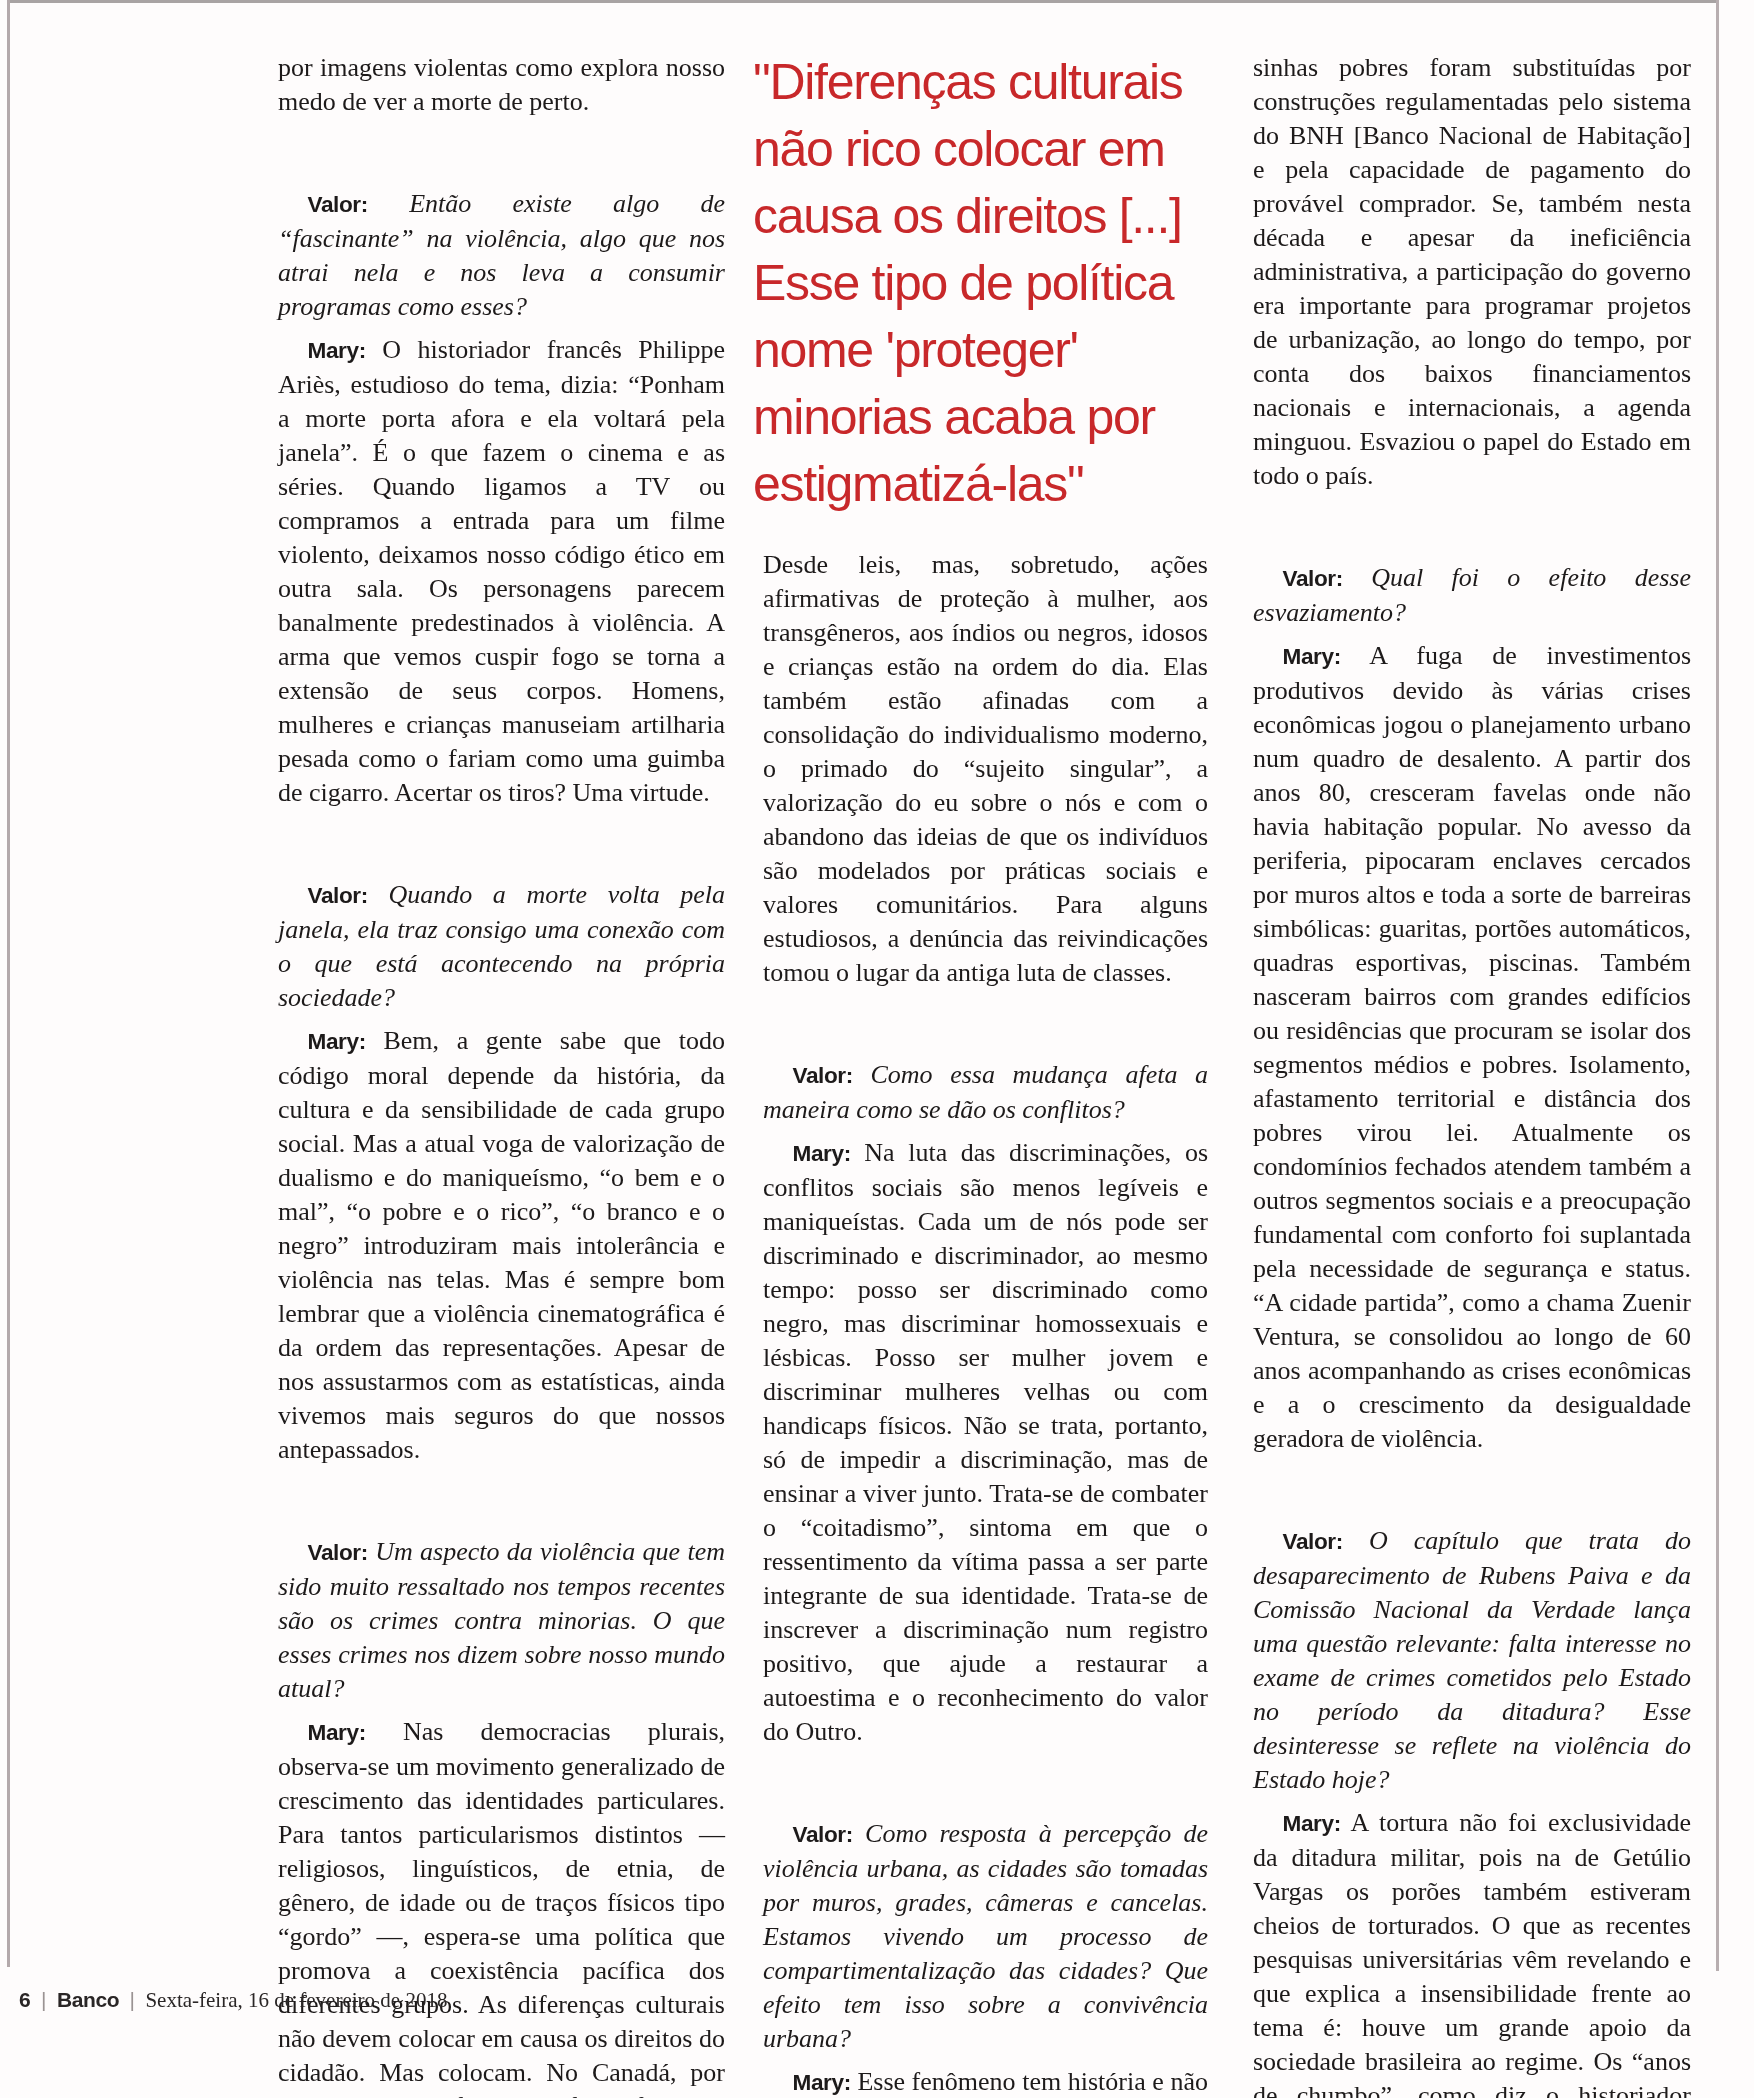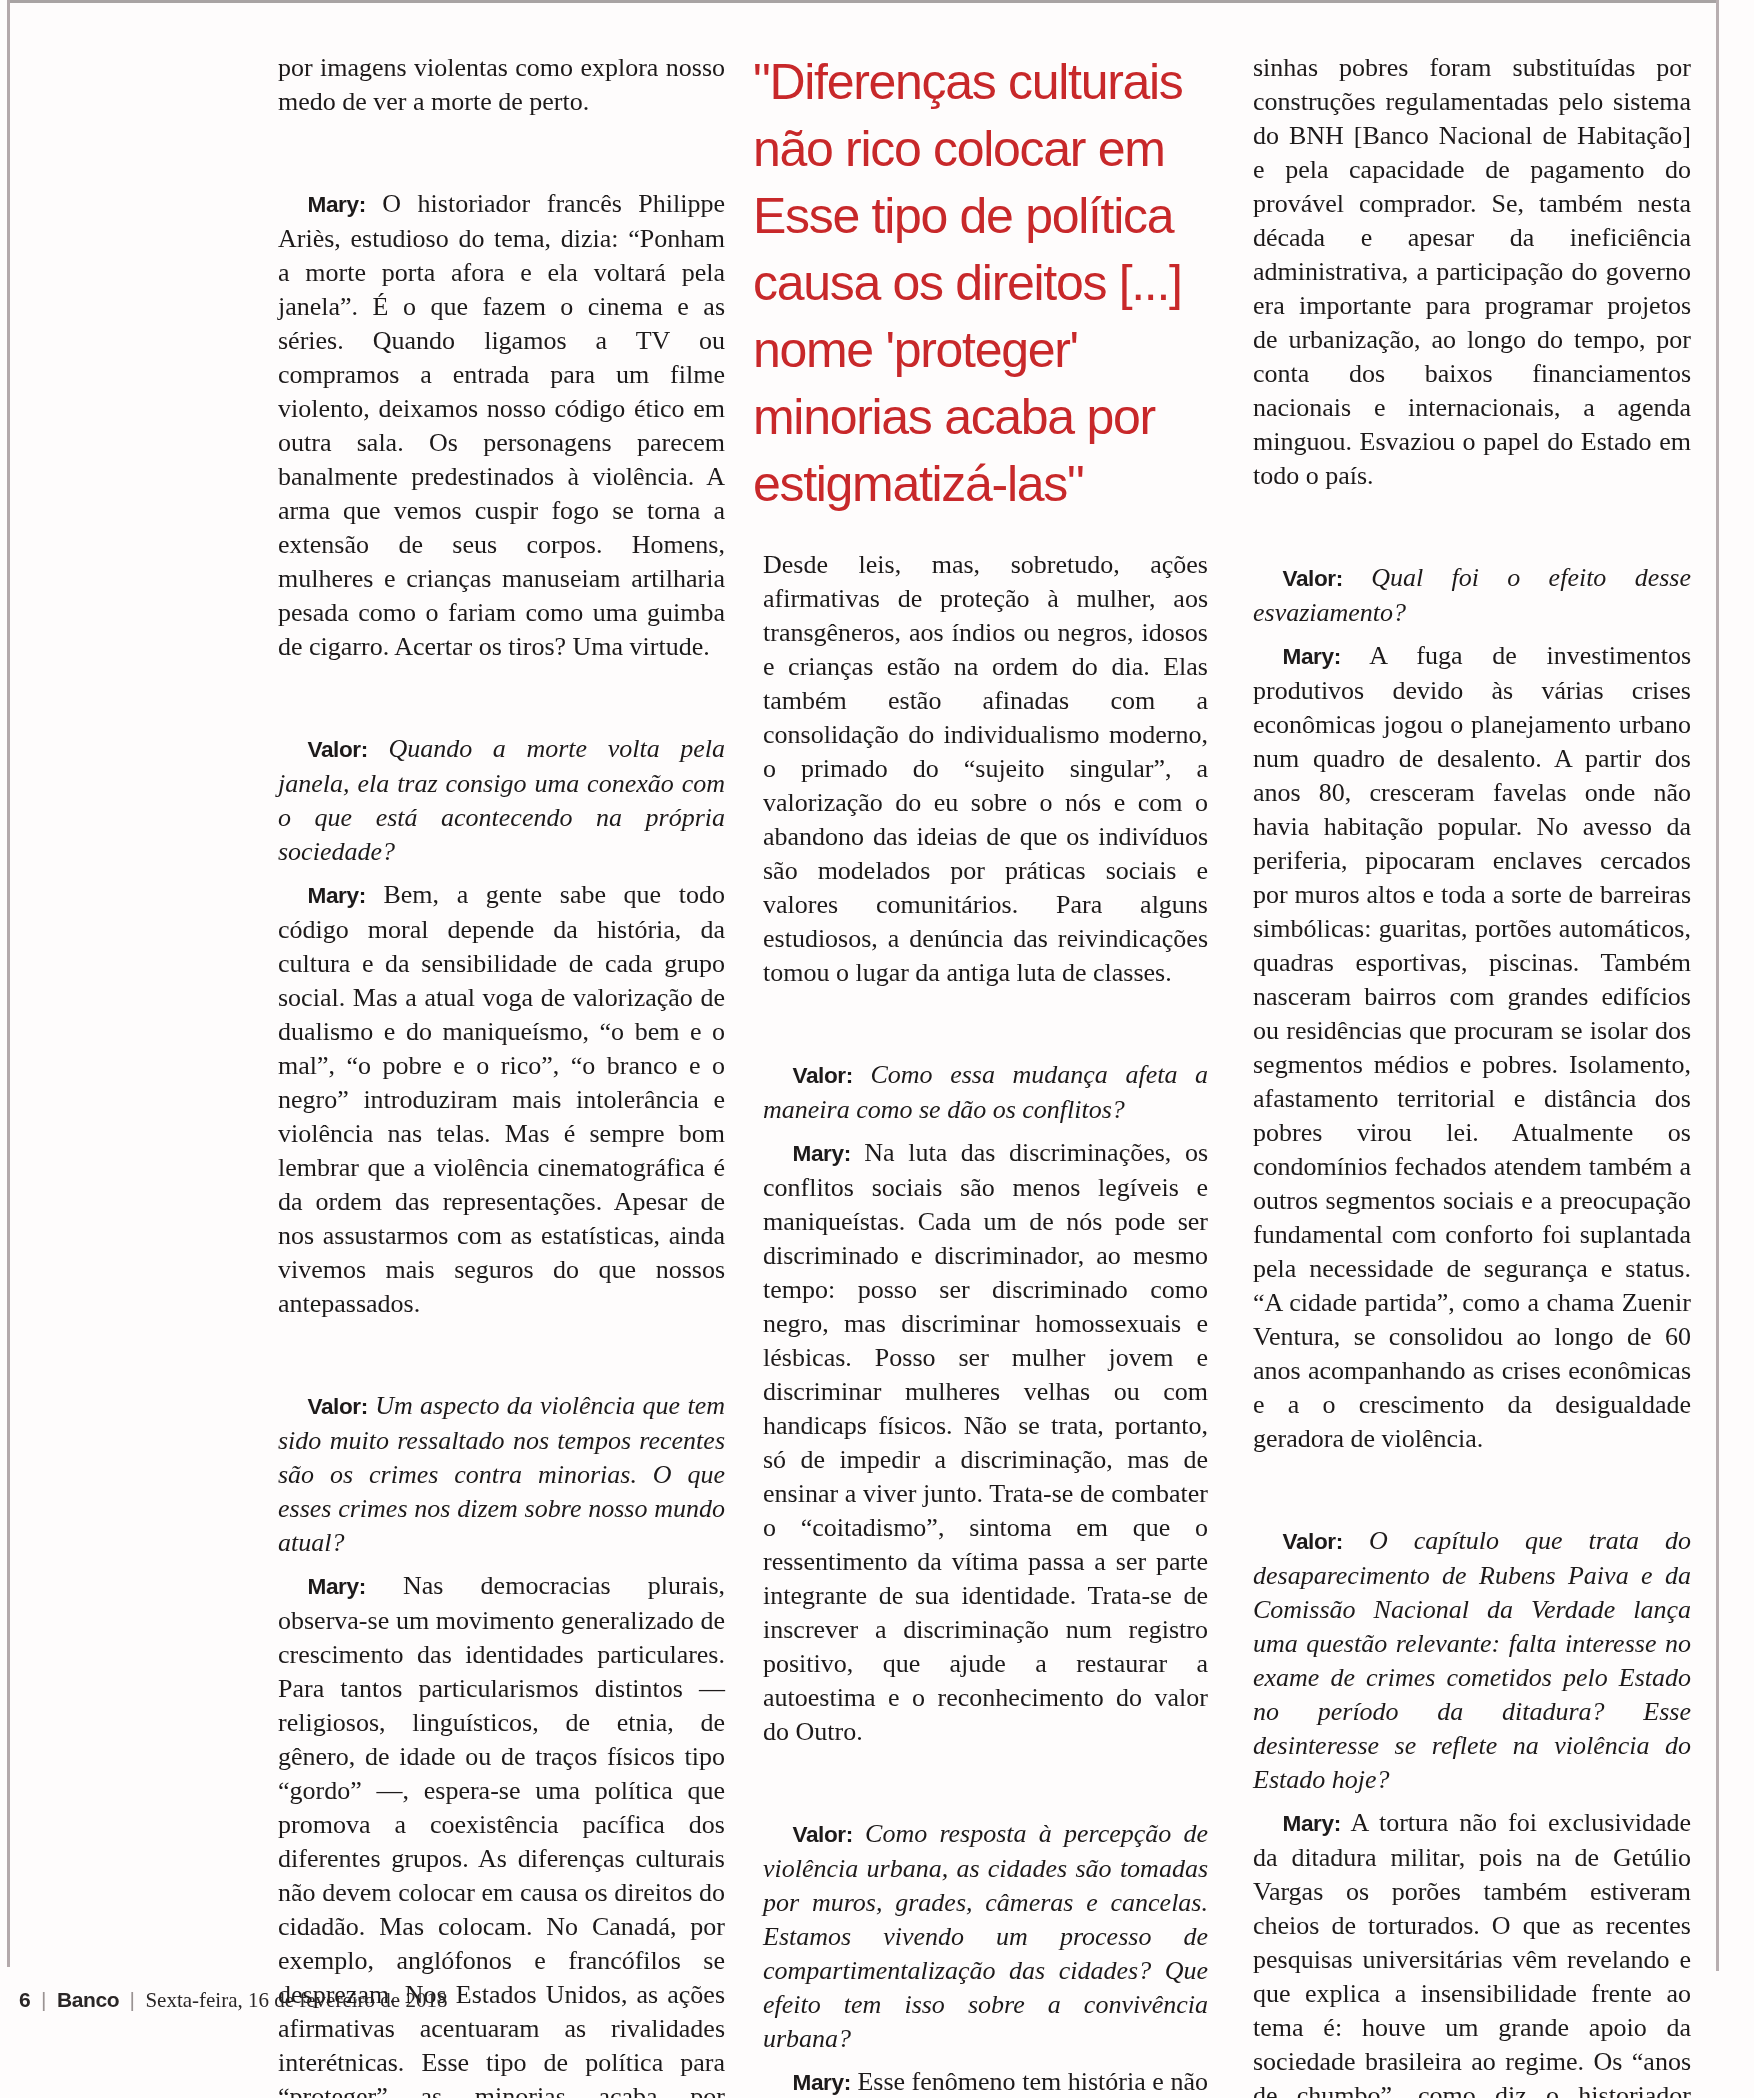--- a/index.html
+++ b/index.html
@@ -43,40 +43,41 @@
 <body>
 
 <div class="frame-top"></div>
 <div class="frame-left"></div>
 <div class="frame-right"></div>
 
 <div class="col col-left">
   <p>por imagens violentas como explora nosso medo de ver a morte de perto.</p>
   <div class="gap"></div>
 
+  <p class="q"><span class="lbl">Valor:</span> <span class="qtext">Então existe algo de “fascinante” na violência, algo que nos atrai nela e nos leva a consumir programas como esses?</span></p>
   <p class="a"><span class="lbl">Mary:</span> <span>O historiador francês Philippe Ariès, estudioso do tema, dizia: “Ponham a morte porta afora e ela voltará pela janela”. É o que fazem o cinema e as séries. Quando ligamos a TV ou compramos a entrada para um filme violento, deixamos nosso código ético em outra sala. Os personagens parecem banalmente predestinados à violência. A arma que vemos cuspir fogo se torna a extensão de seus corpos. Homens, mulheres e crianças manuseiam artilharia pesada como o fariam como uma guimba de cigarro. Acertar os tiros? Uma virtude.</span></p>
   <div class="gap"></div>
 
   <p class="q"><span class="lbl">Valor:</span> <span class="qtext">Quando a morte volta pela janela, ela traz consigo uma conexão com o que está acontecendo na própria sociedade?</span></p>
   <p class="a"><span class="lbl">Mary:</span> <span>Bem, a gente sabe que todo código moral depende da história, da cultura e da sensibilidade de cada grupo social. Mas a atual voga de valorização de dualismo e do maniqueísmo, “o bem e o mal”, “o pobre e o rico”, “o branco e o negro” introduziram mais intolerância e violência nas telas. Mas é sempre bom lembrar que a violência cinematográfica é da ordem das representações. Apesar de nos assustarmos com as estatísticas, ainda vivemos mais seguros do que nossos antepassados.</span></p>
   <div class="gap"></div>
 
   <p class="q"><span class="lbl">Valor:</span> <span class="qtext">Um aspecto da violência que tem sido muito ressaltado nos tempos recentes são os crimes contra minorias. O que esses crimes nos dizem sobre nosso mundo atual?</span></p>
   <p class="a"><span class="lbl">Mary:</span> <span>Nas democracias plurais, observa-se um movimento generalizado de crescimento das identidades particulares. Para tantos particularismos distintos — religiosos, linguísticos, de etnia, de gênero, de idade ou de traços físicos tipo “gordo” —, espera-se uma política que promova a coexistência pacífica dos diferentes grupos. As diferenças culturais não devem colocar em causa os direitos do cidadão. Mas colocam. No Canadá, por exemplo, anglófonos e francófilos se desprezam. Nos Estados Unidos, as ações afirmativas acentuaram as rivalidades interétnicas. Esse tipo de política para “proteger” as minorias acaba por estigmatizá-las.</span></p>
   <div class="gap"></div>
 
   <p class="q"><span class="lbl">Valor:</span> <span class="qtext">Como se dá esse processo no Brasil? Afinal, o país é um dos campeões em violência de gênero, ataques a espaços religiosos e assassinatos de LGBTs.</span></p>
 
 </div>
 
 <div class="pull-quote">
   <span>"Diferenças culturais</span>
   <span>não rico colocar em</span>
+  <span>causa os direitos [...]</span>
   <span>Esse tipo de política</span>
-  <span>causa os direitos [...]</span>
   <span>nome 'proteger'</span>
   <span>minorias acaba por</span>
   <span>estigmatizá-las"</span>
 </div>
 
 <div class="col col-mid">
   <p>Desde leis, mas, sobretudo, ações afirmativas de proteção à mulher, aos transgêneros, aos índios ou negros, idosos e crianças estão na ordem do dia. Elas também estão afinadas com a consolidação do individualismo moderno, o primado do “sujeito singular”, a valorização do eu sobre o nós e com o abandono das ideias de que os indivíduos são modelados por práticas sociais e valores comunitários. Para alguns estudiosos, a denúncia das reivindicações tomou o lugar da antiga luta de classes.</p>
   <div class="gap"></div>
 
   <p class="q"><span class="lbl">Valor:</span> <span class="qtext">Como essa mudança afeta a maneira como se dão os conflitos?</span></p>

